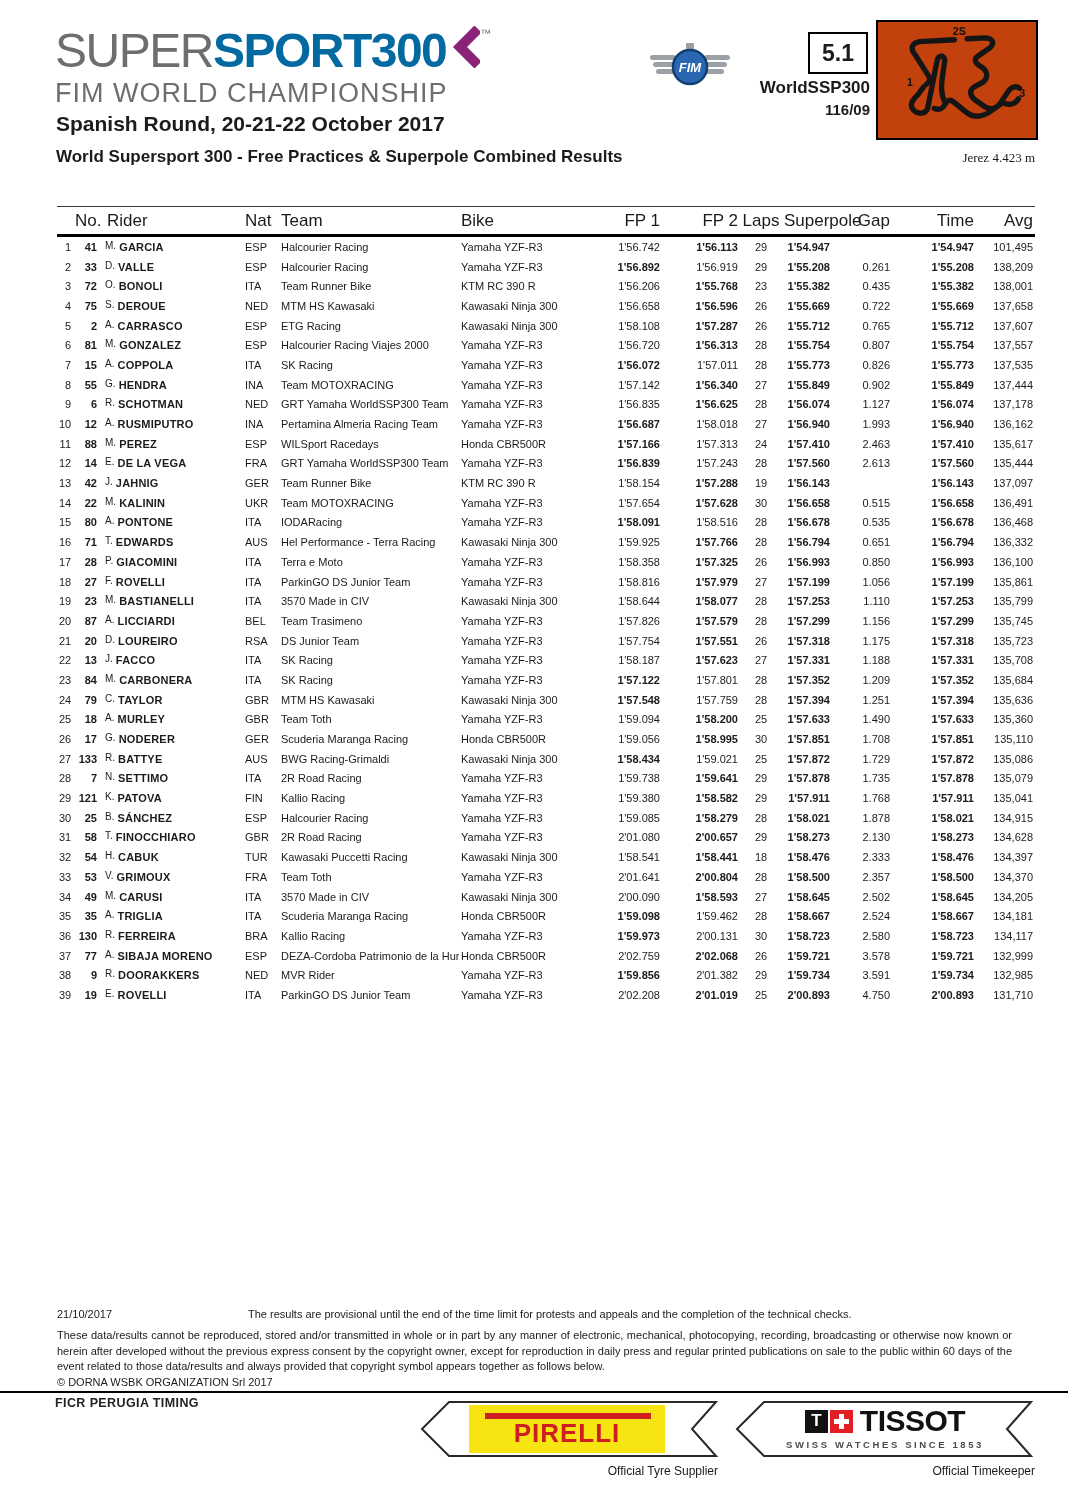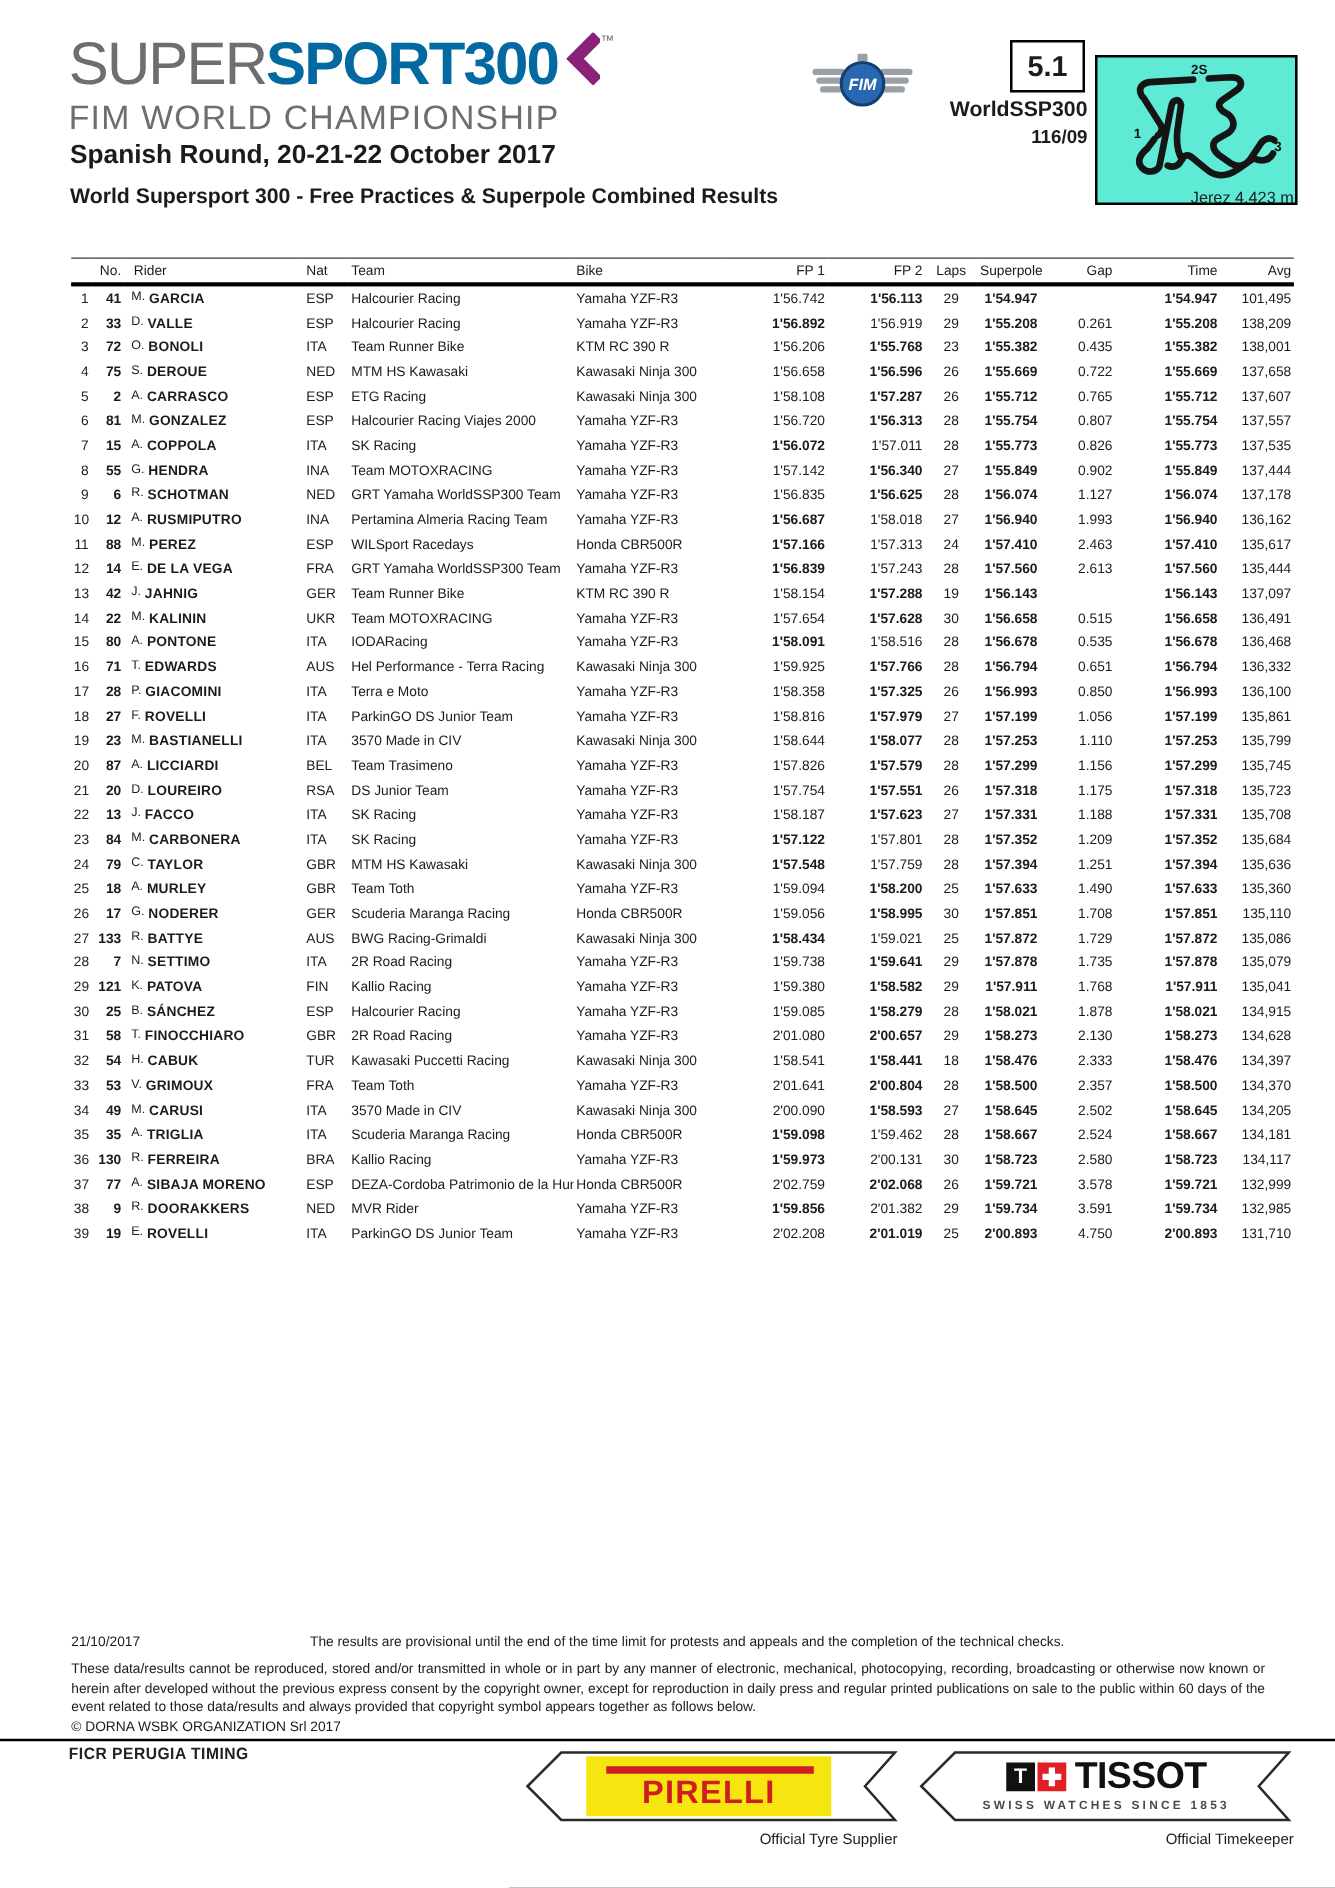--- a/index.html
+++ b/index.html
@@ -13,29 +13,29 @@
   .logo-sport{color:#0369a1;font-weight:800;}
   .logo-chevron{margin-left:6px;display:inline-block;}
   .logo-tm{font-size:11px;color:#6d6e70;align-self:flex-start;margin-top:2px;}
   .logo-sub{margin-top:4px;font-size:27px;color:#6d6e70;letter-spacing:1px;line-height:1;}
   .fim-emblem{position:absolute;left:648px;top:40px;}
 
   .doc-box{position:absolute;left:808px;top:32px;width:56px;height:38px;border:2.5px solid #000;
            display:flex;align-items:center;justify-content:center;font-size:23px;font-weight:bold;}
   .class-label{position:absolute;right:198px;top:78px;font-size:17px;font-weight:bold;text-align:right;}
   .sheet-number{position:absolute;right:198px;top:101px;font-size:15px;font-weight:bold;text-align:right;margin-left:36px;}
-  .track-box{position:absolute;left:876px;top:44px;width:158px;height:116px;border:2.5px solid #000;background:#5eead4;}
-  .track-length{position:absolute;right:33px;top:150px;font-size:13px;text-align:right;}
+  .track-box{position:absolute;left:876px;top:20px;width:158px;height:116px;border:2.5px solid #000;background:#c2410c;}
+  .track-length{position:absolute;right:33px;top:150px;font-size:13px;text-align:right;font-family:Liberation Serif, serif;}
 
   .round-title{position:absolute;left:56px;top:112px;font-size:21px;font-weight:bold;}
   .results-title{position:absolute;left:56px;top:147px;font-size:17px;font-weight:bold;}
 
   
   .results{position:absolute;left:57px;top:206px;width:978px;border-collapse:collapse;table-layout:fixed;}
-  .results th{font-weight:normal;font-size:11px;padding:4px 2px 3px;border-top:1.5px solid #3a3a3a;
+  .results th{font-weight:normal;font-size:17px;padding:4px 2px 3px;border-top:1.5px solid #3a3a3a;
               border-bottom:3px solid #000;white-space:nowrap;text-align:left;}
   .results td{font-size:11px;height:19.7px;padding:0 2px;white-space:nowrap;overflow:hidden;vertical-align:middle;}
   .ra{text-align:right!important;} .ce{text-align:center!important;}
   .bold{font-weight:bold;}
   .c-pos{text-align:right;color:#222;}
   .c-no{text-align:right;font-weight:bold;}
   .c-rider{padding-left:6px!important;}
   .initial{font-size:10px;position:relative;top:-2px;}
   .surname{font-weight:bold;letter-spacing:.2px;}
   .c-nat{padding-left:4px!important;}

